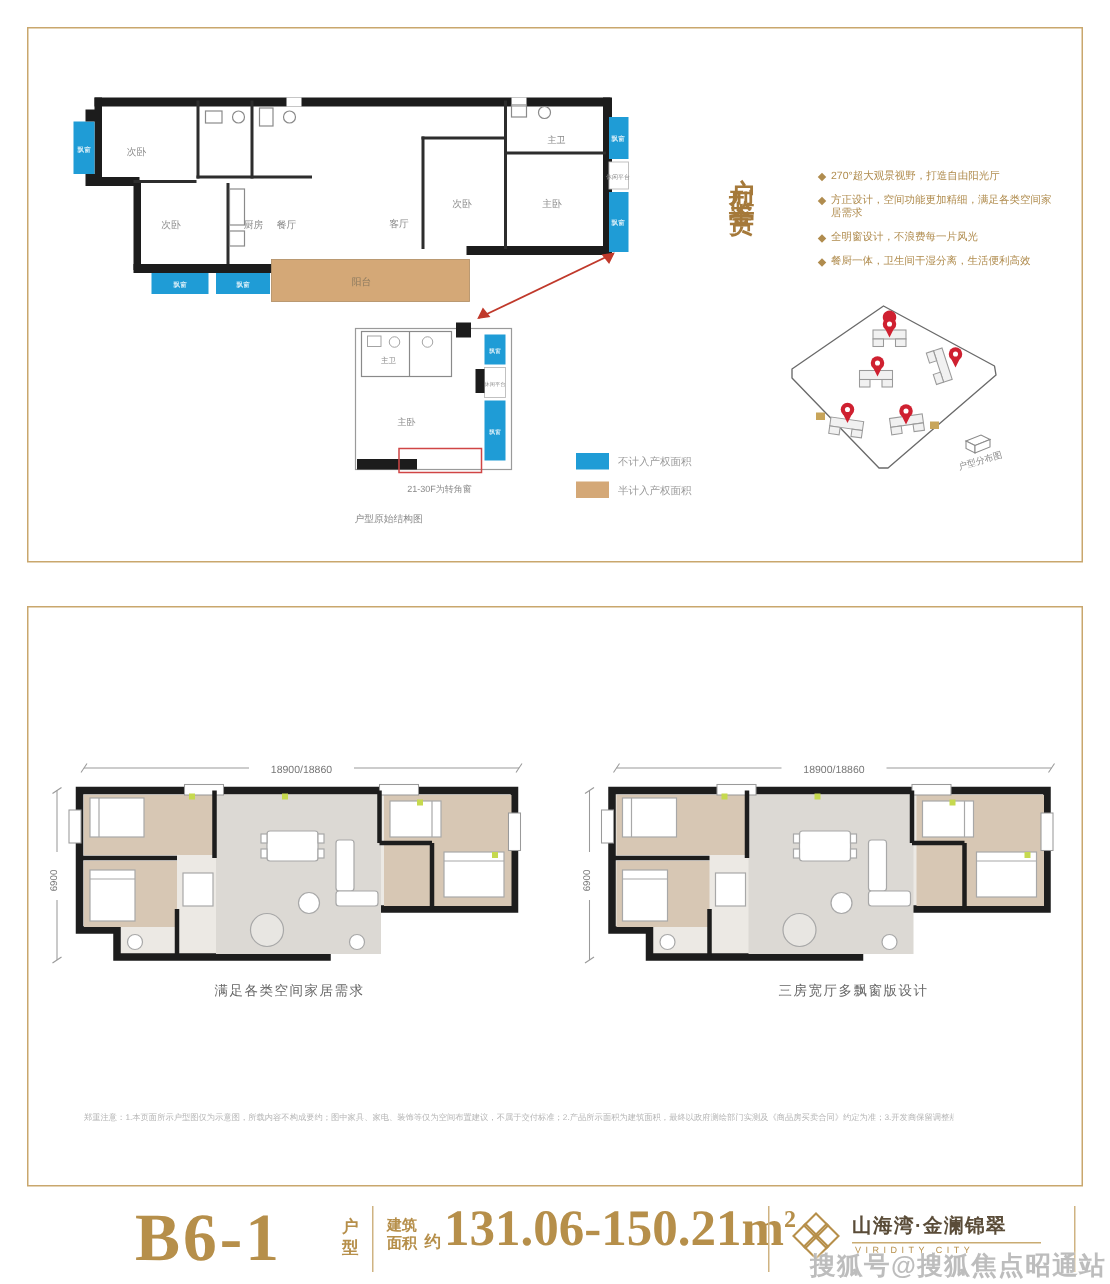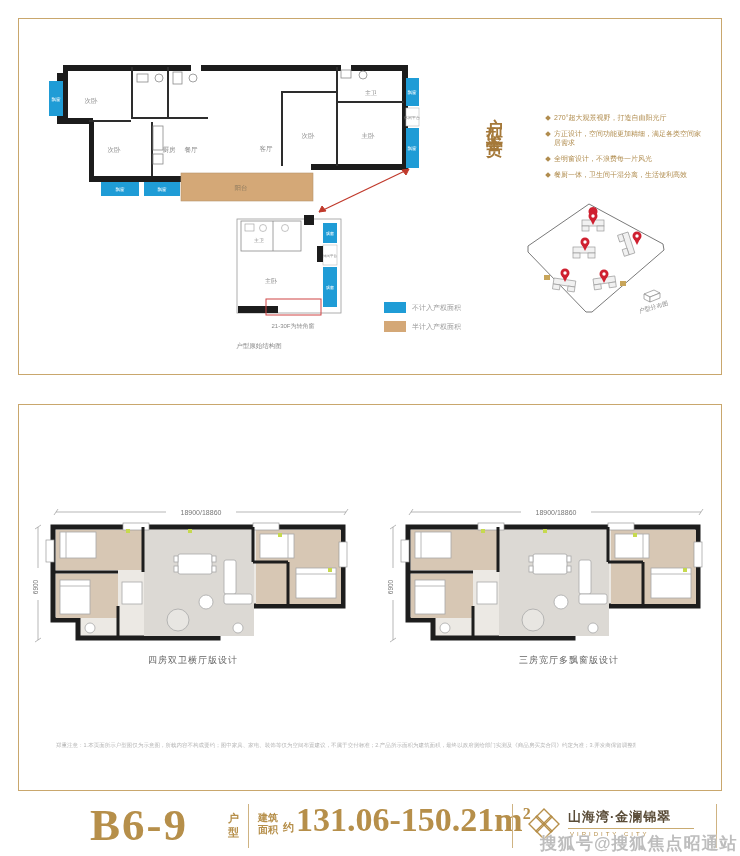--- a/index.html
+++ b/index.html
@@ -376,26 +376,26 @@
       <rect x="94" y="80" width="20" height="22"></rect>
     </g>
     <g fill="#c6d94f">
       <rect x="98" y="27" width="4" height="4"></rect>
         <rect x="160" y="27" width="4" height="4"></rect>
       <rect x="250" y="31" width="4" height="4"></rect>
         <rect x="300" y="66" width="4" height="4"></rect>
     </g>
   </svg>
 
-  <div class="plan-caption" style="left:28px;top:654px;">四房双卫横厅版设计</div>
+  <div class="plan-caption" style="left:28px;top:654px;">满足各类空间家居需求</div>
   <div class="plan-caption" style="left:404px;top:654px;">三房宽厅多飘窗版设计</div>
 
   <div class="disclaimer">郑重注意：1.本页面所示户型图仅为示意图，所载内容不构成要约；图中家具、家电、装饰等仅为空间布置建议，不属于交付标准；2.产品所示面积为建筑面积，最终以政府测绘部门实测及《商品房买卖合同》约定为准；3.开发商保留调整规划设计之权利，详情请询销售现场，敬请留意最新资料。</div>
 
-  <div class="footer-unit">B6-9</div>
+  <div class="footer-unit">B6-1</div>
   <div class="footer-unit-suffix">
     <div>户</div>
     <div>型</div>
   </div>
   <div class="vdivider" style="left:248px;"></div>
   <div class="area-zh">
     <div>建筑</div>
     <div>面积</div>
   </div>
   <div class="area-approx">约</div>

